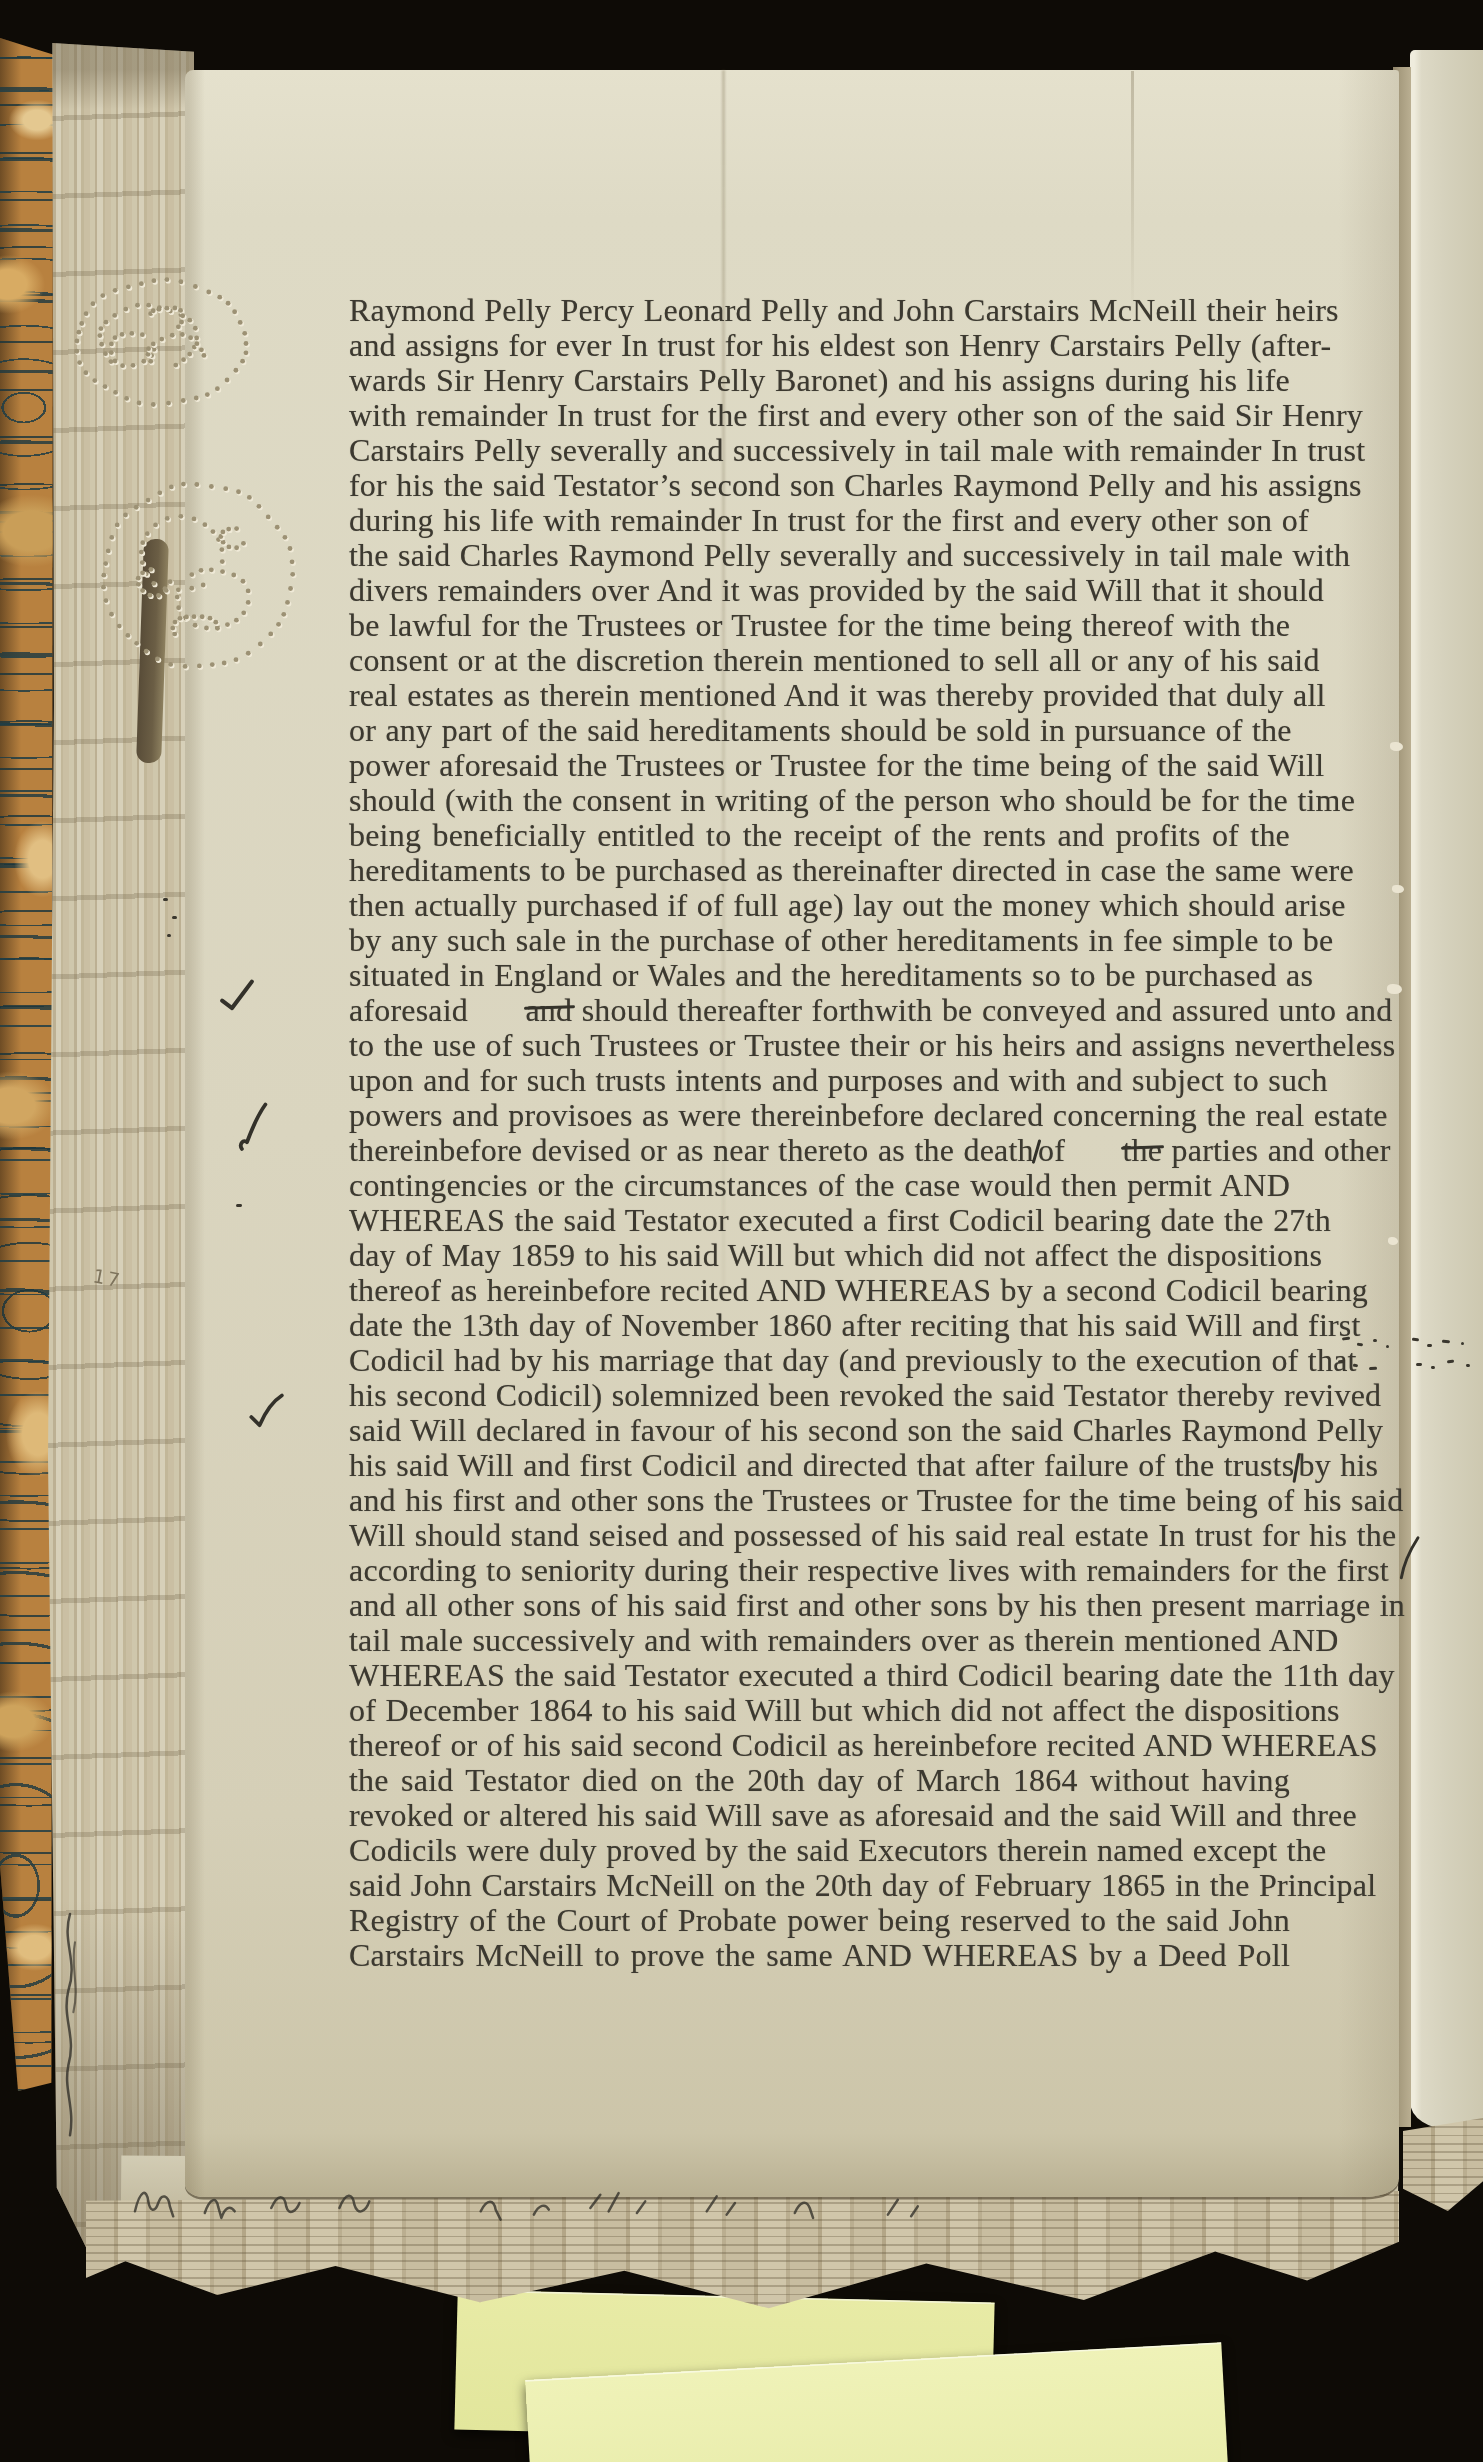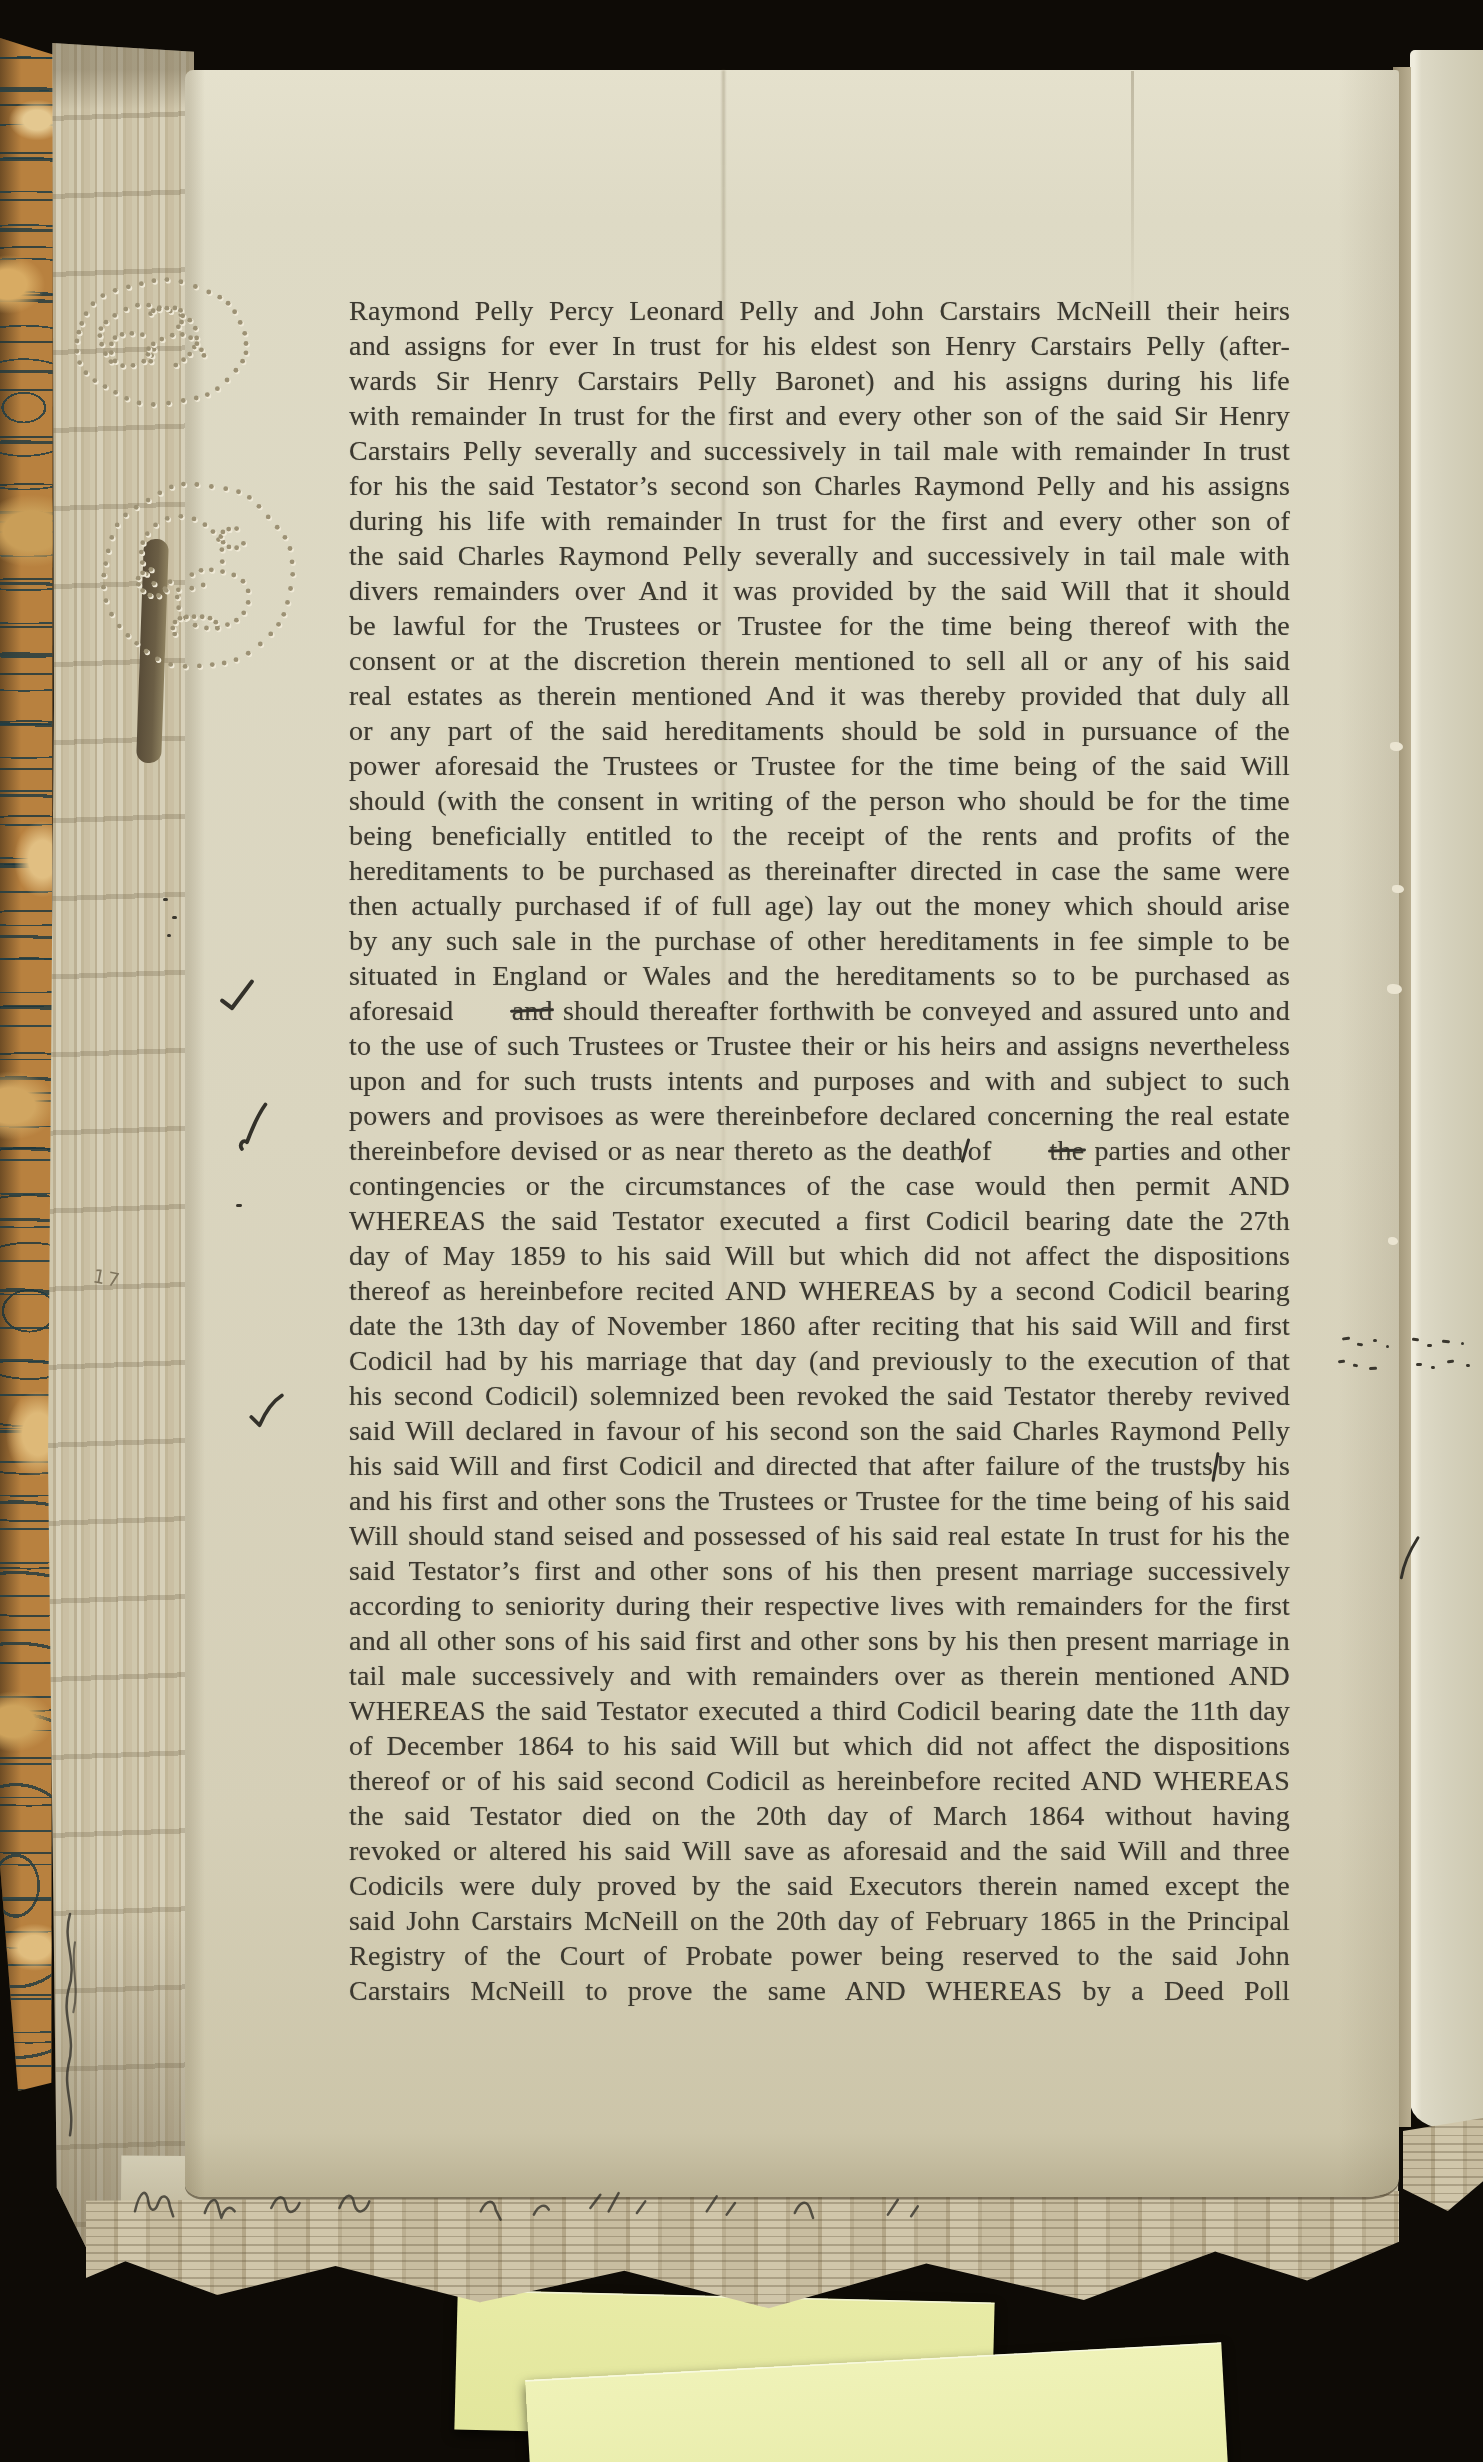--- a/index.html
+++ b/index.html
@@ -61,21 +61,21 @@
     clip-path:polygon(0 14%,100% 0,100% 68%,56% 100%,0 76%);}
   
   #slipA{left:456px;top:2296px;width:537px;height:140px;z-index:2;
     background:linear-gradient(180deg,#e8ebA6 0,#e2e69c);transform:rotate(1.4deg);
     box-shadow:inset 0 1.7px 0 rgba(255,255,255,.5), 0 5px 11.6px rgba(0,0,0,.6);}
   #slipB{left:529px;top:2361px;width:697px;height:158px;z-index:2;
     background:linear-gradient(180deg,#eff2b8 0,#e7eba8);transform:rotate(-3.1deg);
     box-shadow:inset 0 1.7px 0 rgba(255,255,255,.55), 0 5px 11.6px rgba(0,0,0,.6);}
   
   #textBlock{left:349px;top:293px;width:941px;z-index:7;color:var(--ink,#3c3930);}
-  .line{height:35px;line-height:35px;font-size:28px;letter-spacing:0.2px;word-spacing:1.2px;
+  .line{height:35px;line-height:35px;font-size:32px;letter-spacing:0.2px;word-spacing:1.2px;
         text-align:justify;text-align-last:justify;white-space:nowrap;
         text-shadow:0 0 0.8px rgba(58,54,44,.45);}
   .seg{display:inline;}
   .struck{position:relative;margin-left:48px;}
   .struck::after{content:"";position:absolute;left:-4%;right:-4%;top:14px;height:3.3px;
         background:#35332b;border-radius:1.7px;transform:rotate(-2deg);}
   .caret{display:inline-block;position:relative;width:4.2px;height:25px;vertical-align:-3.3px;}
   .caret::after{content:"";position:absolute;left:0.8px;top:-0.8px;width:2.5px;height:25px;
         background:#32302a;border-radius:1.7px;transform:rotate(16deg);}
   .caret.tall::after{height:30px;top:-1.7px;transform:rotate(10deg);}
@@ -533,21 +533,20 @@
     <div class="line"><span class="seg">WHEREAS  the said Testator executed a first Codicil bearing date the 27th</span></div>
     <div class="line"><span class="seg">day of May 1859 to his said Will but which did not affect the dispositions</span></div>
     <div class="line"><span class="seg">thereof as hereinbefore recited AND WHEREAS by a second Codicil bearing</span></div>
     <div class="line"><span class="seg">date the 13th day of November 1860 after reciting that his said Will and first</span></div>
     <div class="line"><span class="seg">Codicil had by his marriage that day (and previously to the execution of that</span></div>
     <div class="line"><span class="seg">his second Codicil) solemnized been revoked the said Testator thereby revived</span></div>
     <div class="line"><span class="seg">said Will declared in favour of his second son the said Charles Raymond Pelly</span></div>
     <div class="line"><span class="seg">his said Will and first Codicil and directed that after failure of the trusts</span><span class="seg caret tall"></span><span class="seg">by his</span></div>
     <div class="line"><span class="seg">and his first and other sons the Trustees or Trustee for the time being of his said</span></div>
     <div class="line"><span class="seg">Will should stand seised and possessed of his said real estate In trust for his the</span></div>
-    <div class="line"><span class="seg">said Testator’s first and other sons of his then present marriage successively</span></div>
     <div class="line"><span class="seg">according to seniority during their respective lives with remainders for the first</span></div>
     <div class="line"><span class="seg">and all other sons of his said first and other sons by his then present marriage in</span></div>
     <div class="line"><span class="seg">tail male successively and with remainders over as therein mentioned  AND</span></div>
     <div class="line"><span class="seg">WHEREAS the said Testator executed a third Codicil bearing date the 11th day</span></div>
     <div class="line"><span class="seg">of December 1864 to his said Will but which did not affect the dispositions</span></div>
     <div class="line"><span class="seg">thereof or of his said second Codicil as hereinbefore recited  AND WHEREAS</span></div>
     <div class="line"><span class="seg">the said Testator died on the 20th day of March 1864 without having</span></div>
     <div class="line"><span class="seg">revoked or altered his said Will save as aforesaid and the said Will and three</span></div>
     <div class="line"><span class="seg">Codicils were duly proved by the said Executors therein named except the</span></div>
     <div class="line"><span class="seg">said John Carstairs McNeill on the 20th day of February 1865 in the Principal</span></div>

